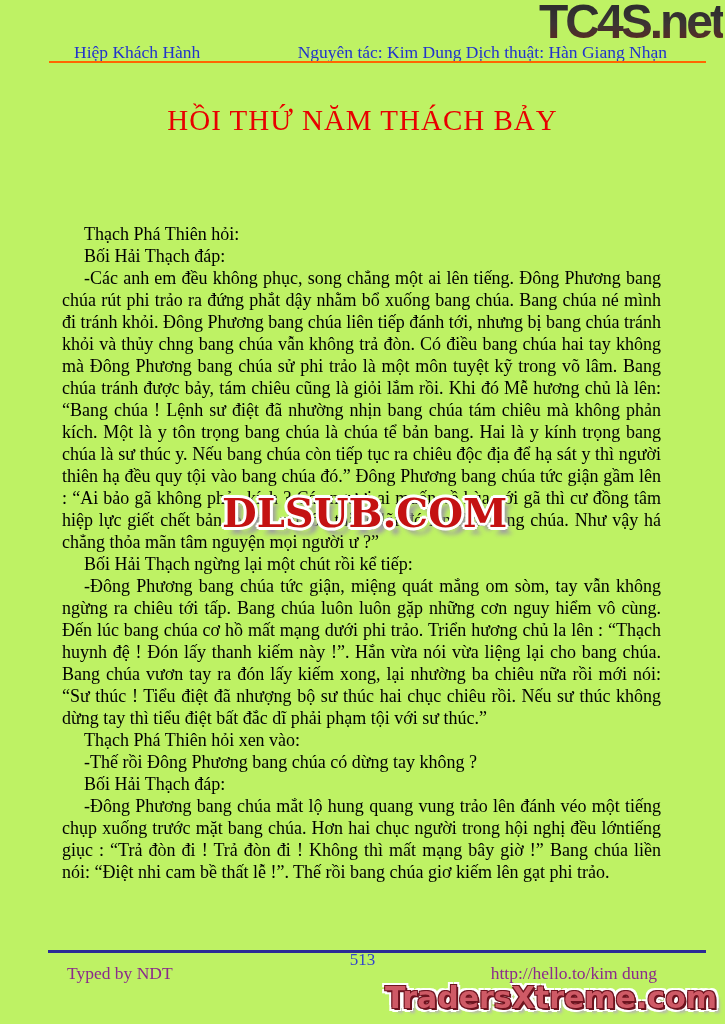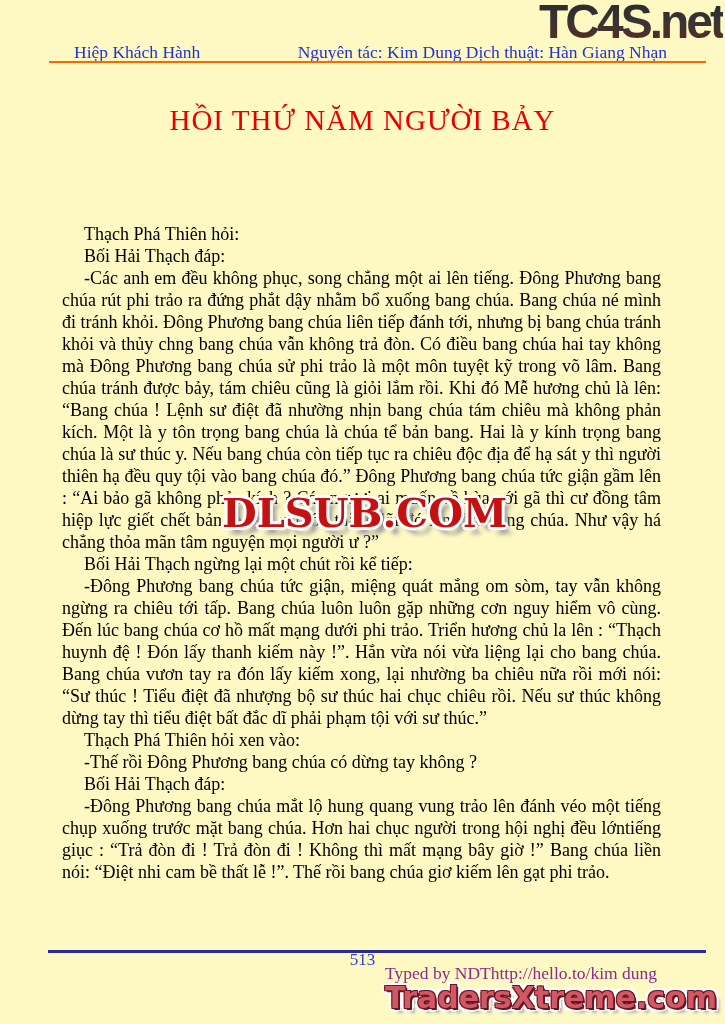--- a/index.html
+++ b/index.html
@@ -1,20 +1,20 @@
 <!DOCTYPE html>
 <html><head>
 <meta charset="utf-8">
 <style>
   html, body { margin: 0; padding: 0; background: #ffffff; }
   .page {
     position: relative;
     width: 725px;
     height: 1024px;
-    background: #fef9c3;
+    background: #bef264;
     font-family: "Liberation Serif", serif;
     overflow: hidden;
   }
 
   
   .tc4s-logo {
     position: absolute;
     top: -6px;
     right: 2px;
     font-family: "Liberation Sans", sans-serif;
@@ -115,21 +115,21 @@
     width: 658px;
     height: 3px;
     background: #2b2b96;
   }
   .footer-row {
     position: absolute;
     top: 963px;
     left: 67px;
     width: 590px;
     display: flex;
-    justify-content: flex-end;
+    justify-content: space-between;
     color: #8b2a8b;
     font-size: 17.5px;
     white-space: nowrap;
   }
   .footer-url { color: #8b2a8b; text-decoration: none; }
 
   .tradersx-logo {
     position: absolute;
     top: 980px;
     right: 8px;
@@ -155,21 +155,21 @@
 
   <div class="tc4s-logo">TC4S.net</div>
 
   <div class="header-row">
     <span>Hiệp Khách Hành</span>
     <span>Nguyên tác: Kim Dung  Dịch thuật: Hàn Giang Nhạn</span>
   </div>
   <div class="header-rule"></div>
 
   <div class="title-block">
-    <div class="title-line1">HỒI THỨ NĂM NGƯỜI BẢY</div>
+    <div class="title-line1">HỒI THỨ NĂM THÁCH BẢY</div>
   </div>
 
   <div class="body-text">
     <p>Thạch Phá Thiên hỏi:</p>
     <p>Bối Hải Thạch đáp:</p>
     <p>-Các anh em đều không phục, song chẳng một ai lên tiếng. Đông Phương bang chúa rút phi trảo ra đứng phắt dậy nhằm bổ xuống bang chúa. Bang chúa né mình đi tránh khỏi. Đông Phương bang chúa liên tiếp đánh tới, nhưng bị bang chúa tránh khỏi và thủy chng bang chúa vẫn không trả đòn. Có điều bang chúa hai tay không mà Đông Phương bang chúa sử phi trảo là một môn tuyệt kỹ trong võ lâm. Bang chúa tránh được bảy, tám chiêu cũng là giỏi lắm rồi. Khi đó Mễ hương chủ là lên: “Bang chúa ! Lệnh sư điệt đã nhường nhịn bang chúa tám chiêu mà không phản kích. Một là y tôn trọng bang chúa là chúa tể bản bang. Hai là y kính trọng bang chúa là sư thúc y. Nếu bang chúa còn tiếp tục ra chiêu độc địa để hạ sát y thì người thiên hạ đều quy tội vào bang chúa đó.” Đông Phương bang chúa tức giận gầm lên : “Ai bảo gã không phản kích ? Các ngươi ai muốn về hùa với gã thì cư đồng tâm hiệp lực giết chết bản tòa đi, rồi tôn thằng lõi đó lên làm bang chúa. Như vậy há chẳng thỏa mãn tâm nguyện mọi người ư ?”</p>
     <p>Bối Hải Thạch ngừng lại một chút rồi kể tiếp:</p>
     <p>-Đông Phương bang chúa tức giận, miệng quát mắng om sòm, tay vẫn không ngừng ra chiêu tới tấp. Bang chúa luôn luôn gặp những cơn nguy hiểm vô cùng. Đến lúc bang chúa cơ hồ mất mạng dưới phi trảo. Triển hương chủ la lên : “Thạch huynh đệ ! Đón lấy thanh kiếm này !”. Hắn vừa nói vừa liệng lại cho bang chúa. Bang chúa vươn tay ra đón lấy kiếm xong, lại nhường ba chiêu nữa rồi mới nói: “Sư thúc ! Tiểu điệt đã nhượng bộ sư thúc hai chục chiêu rồi. Nếu sư thúc không dừng tay thì tiểu điệt bất đắc dĩ phải phạm tội với sư thúc.”</p>
     <p>Thạch Phá Thiên hỏi xen vào:</p>
     <p>-Thế rồi Đông Phương bang chúa có dừng tay không ?</p>

